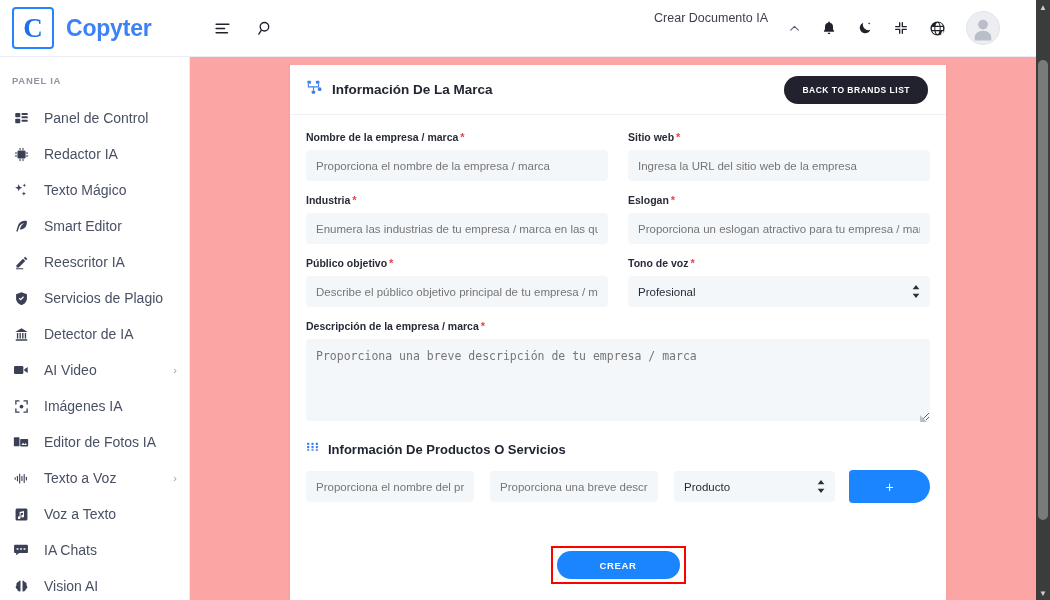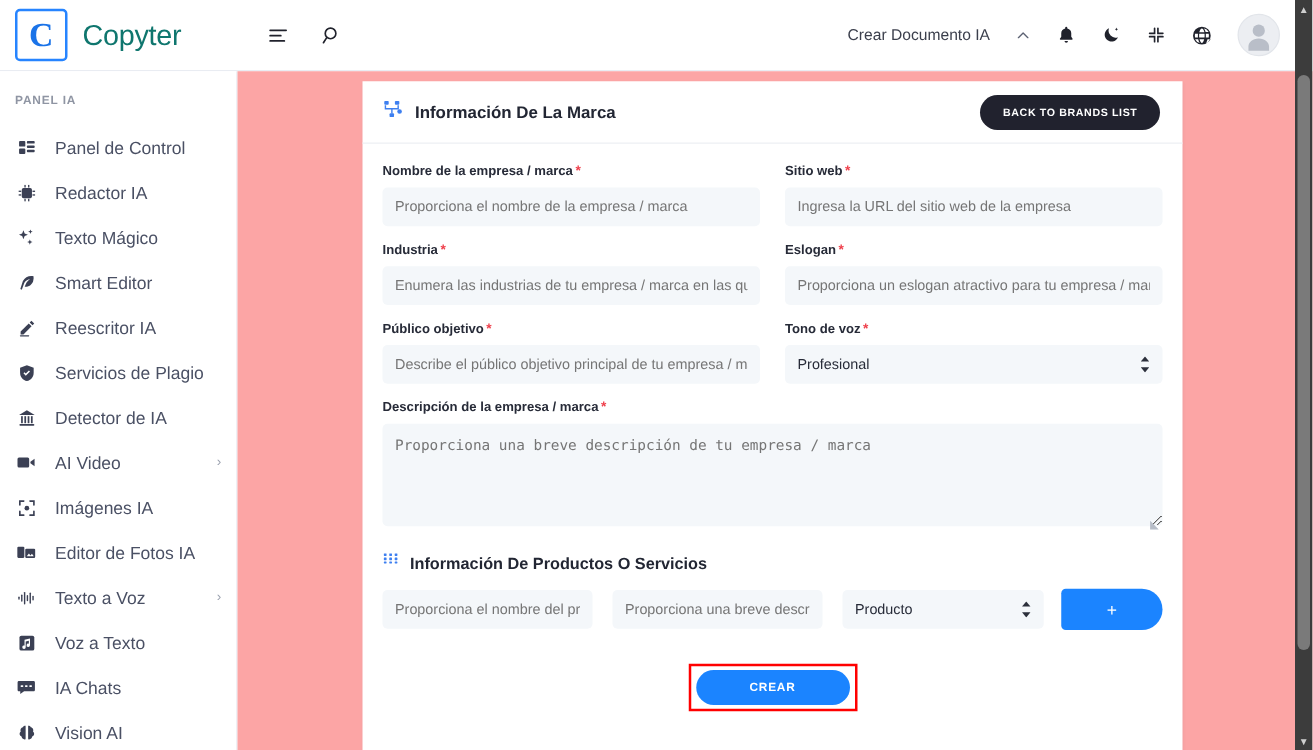--- a/index.html
+++ b/index.html
@@ -32,31 +32,31 @@
     border: 2px solid #2684ff;
     border-radius: 4px;
     display: flex; align-items: center; justify-content: center;
     box-shadow: inset 0 0 0 2px #ffffff;
   }
   .logo-letter {
     font-size: 27px; font-weight: 700; color: #1a73e8;
     line-height: 1; font-family: "Liberation Serif", serif;
   }
   .brand-name {
-    font-size: 23px; font-weight: 400; color: #0f766e;
+    font-size: 23px; font-weight: 700; color: #3b82f6;
     letter-spacing: -0.2px;
   }
   .topbar-left-icons {
     display: flex; align-items: center; gap: 26px;
     margin-left: 24px;
   }
   .tb-icon { color: #20222c; cursor: pointer; display:flex; align-items:center; }
   .topbar-right {
-    margin-left: auto; display: flex; align-items: center;
-    gap: 20px; padding-right: 12px;
+    margin-left: auto; display: flex; 
+    gap: 20px; padding-right: 36px;
   }
   .create-doc {
     font-size: 12.5px; color: #3b3f4c; white-space: nowrap;
     cursor: pointer;
   }
   .avatar {
     width: 34px; height: 34px; border-radius: 50%;
     background: #eceef2; border: 1px solid #e2e5ea;
     display: flex; align-items: flex-end; justify-content: center;
     overflow: hidden; cursor: pointer;
@@ -185,20 +185,21 @@
   }
 
   .crear-wrap {
     display: flex; justify-content: center;
     margin-top: 27px; padding-bottom: 16px;
   }
   .crear-highlight {
     border: 2px solid #ff0000;
     padding: 3px 4px;
     display: inline-block;
+    margin-top: 16px;
   }
   .crear-btn {
     width: 123px; height: 28px;
     background: #1b84ff; border: none; border-radius: 16px;
     color: #ffffff; font-size: 9.5px; font-weight: 700;
     letter-spacing: .6px; cursor: pointer;
   }
 
   
   .scroll-top {

